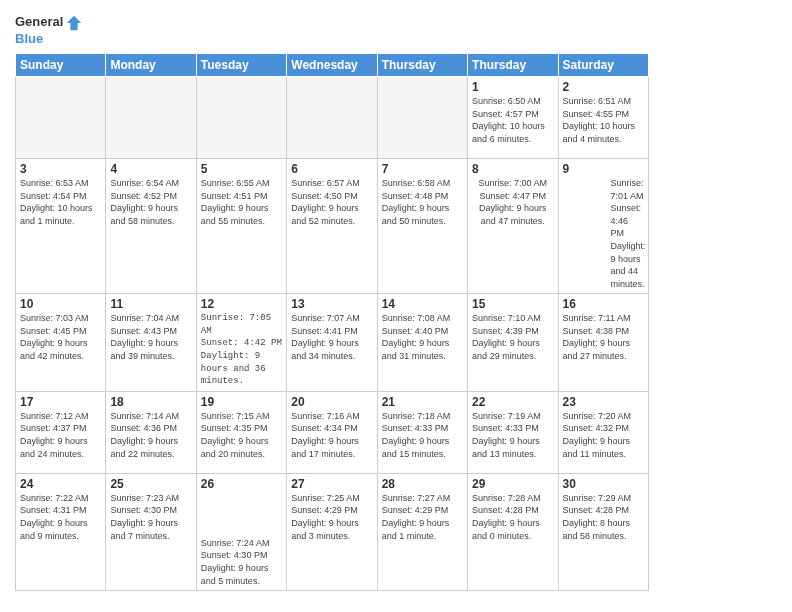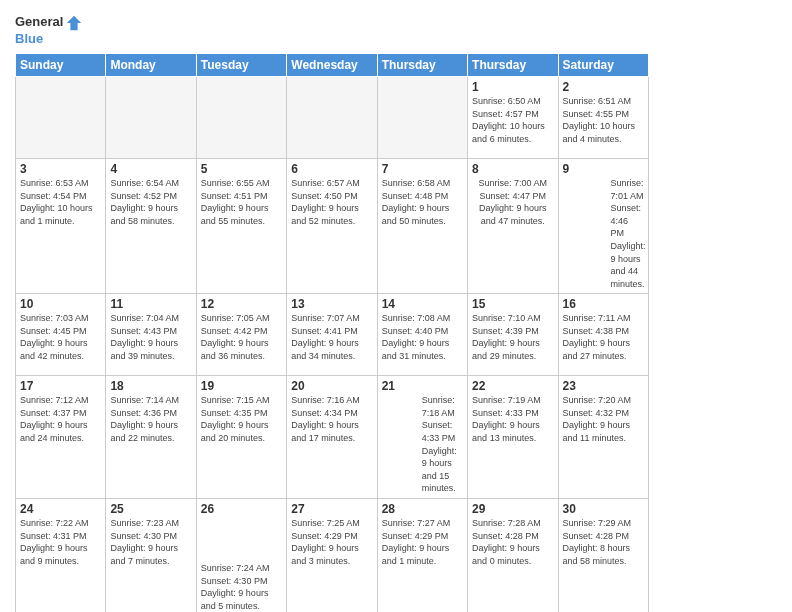--- a/index.html
+++ b/index.html
@@ -184,21 +184,21 @@
 Daylight: 9 hours and 42 minutes.</div>
           </td>
           <td>
             <span class="day-number">11</span>
             <div class="day-info" style="white-space: pre-line;">Sunrise: 7:04 AM
 Sunset: 4:43 PM
 Daylight: 9 hours and 39 minutes.</div>
           </td>
           <td>
             <span class="day-number">12</span>
-            <div class="day-info" style="white-space: pre-line;">Sunrise: 7:05 AM
+            <div class="day-info" style="white-space: pre-line; font-family: Liberation Mono, monospace;">Sunrise: 7:05 AM
 Sunset: 4:42 PM
 Daylight: 9 hours and 36 minutes.</div>
           </td>
           <td>
             <span class="day-number">13</span>
             <div class="day-info" style="white-space: pre-line;">Sunrise: 7:07 AM
 Sunset: 4:41 PM
 Daylight: 9 hours and 34 minutes.</div>
           </td>
           <td>
@@ -240,21 +240,21 @@
 Daylight: 9 hours and 20 minutes.</div>
           </td>
           <td>
             <span class="day-number">20</span>
             <div class="day-info" style="white-space: pre-line;">Sunrise: 7:16 AM
 Sunset: 4:34 PM
 Daylight: 9 hours and 17 minutes.</div>
           </td>
           <td>
             <span class="day-number">21</span>
-            <div class="day-info" style="white-space: pre-line; margin-left: 40px;">Sunrise: 7:18 AM
+            <div class="day-info" style="white-space: pre-line;">Sunrise: 7:18 AM
 Sunset: 4:33 PM
 Daylight: 9 hours and 15 minutes.</div>
           </td>
           <td>
             <span class="day-number">22</span>
             <div class="day-info" style="white-space: pre-line;">Sunrise: 7:19 AM
 Sunset: 4:33 PM
 Daylight: 9 hours and 13 minutes.</div>
           </td>
           <td>

